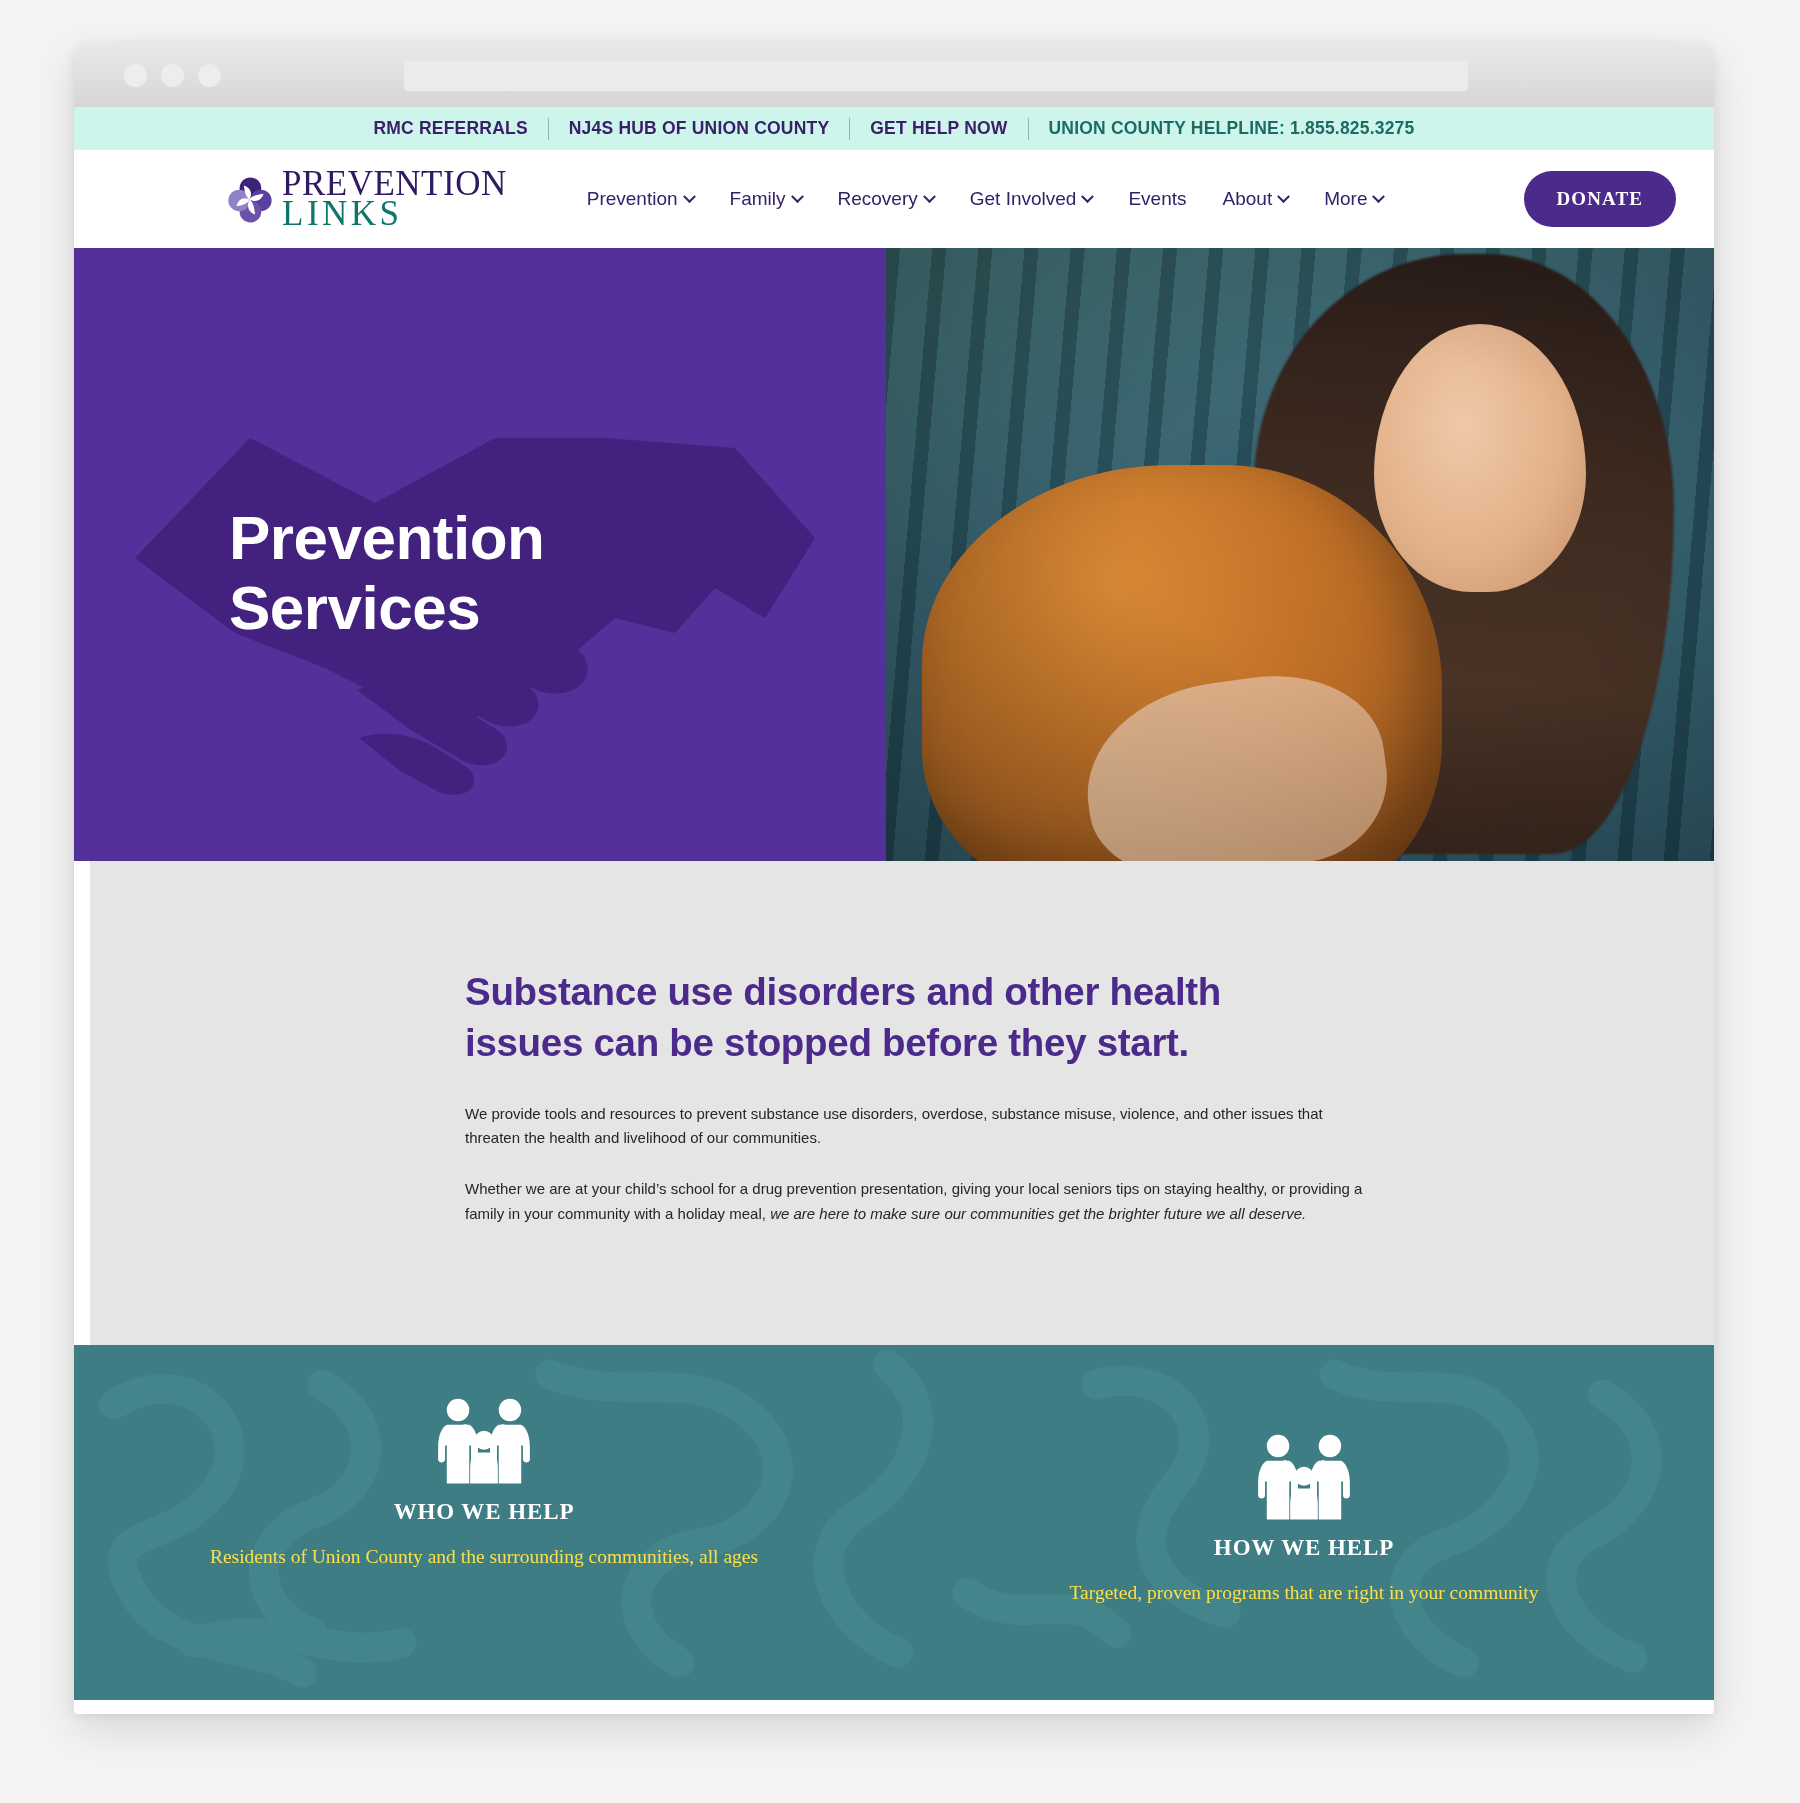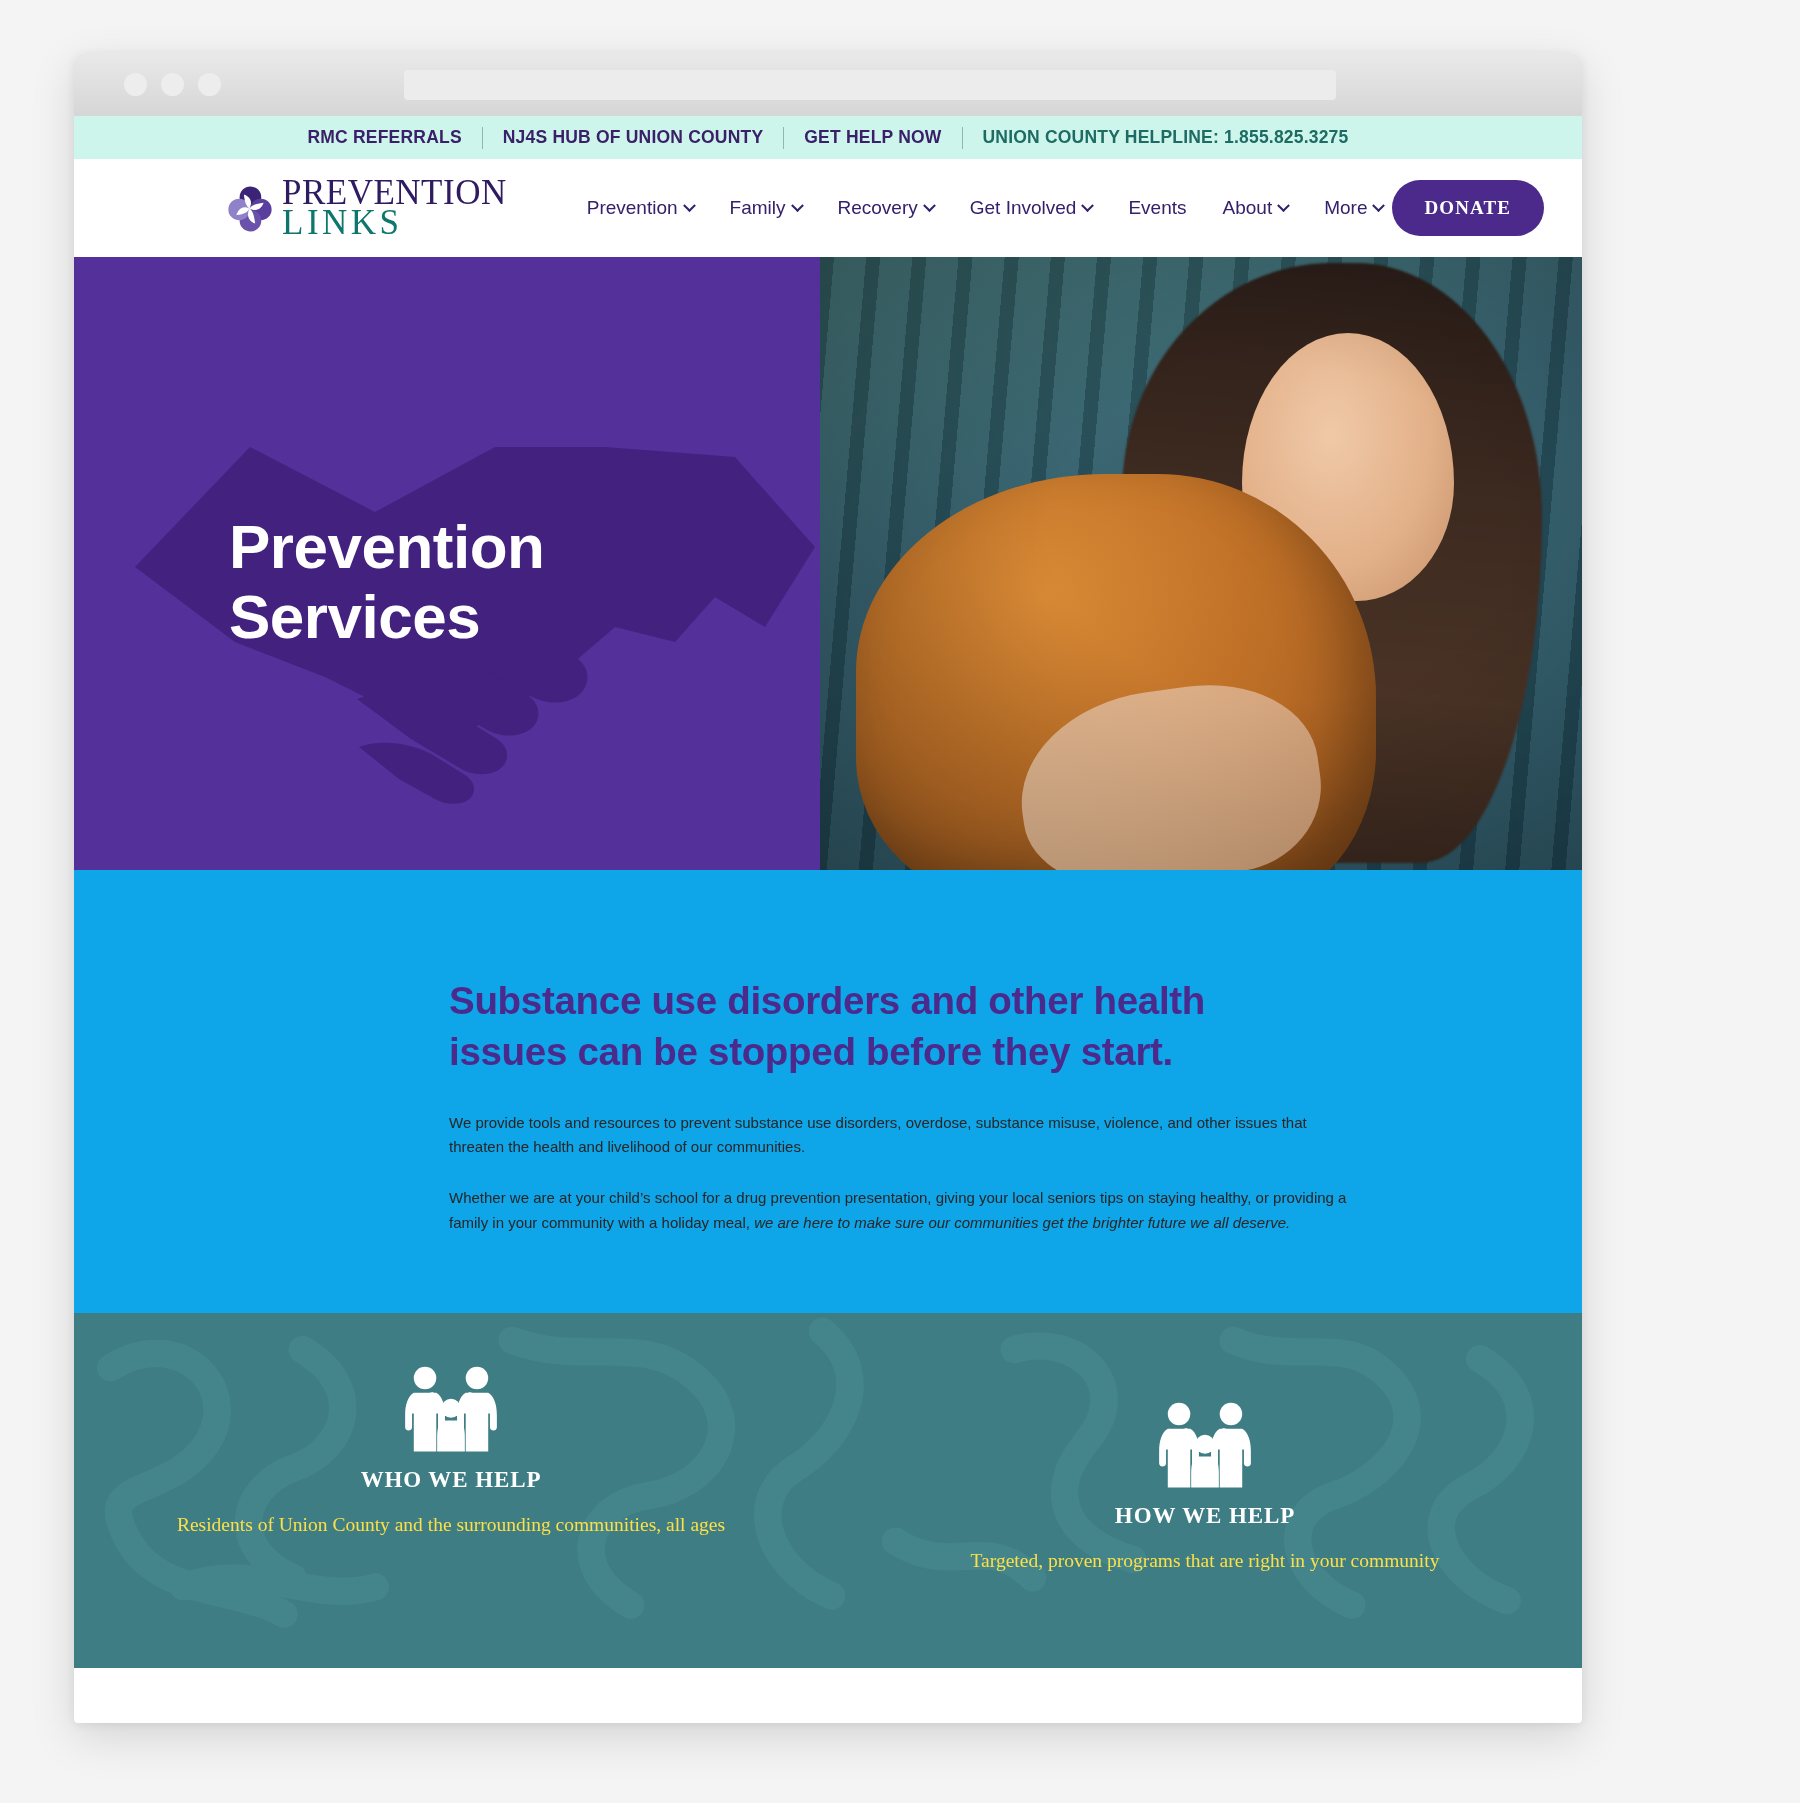--- a/index.html
+++ b/index.html
@@ -9,22 +9,22 @@
     height: 1803px;
     background: #f4f4f4;
     font-family: "Liberation Sans", sans-serif;
     overflow: hidden;
   }
 
   
   .browser-window {
     position: absolute;
     left: 74px;
-    top: 53px;
-    width: 1508px;
+    top: 44px;
+    width: 1640px;
     height: 1670px;
     background: #ffffff;
     border-radius: 10px 10px 4px 4px;
     box-shadow: 0 14px 46px rgba(0,0,0,0.13), 0 2px 10px rgba(0,0,0,0.07);
     overflow: hidden;
   }
 
   .browser-chrome {
     height: 63px;
     background: linear-gradient(#e9e9e9, #d6d6d6);
@@ -206,22 +206,23 @@
     border-radius: 46% 40% 30% 36% / 54% 46% 44% 40%;
     transform: rotate(-8deg);
   }
   .photo-vignette {
     position: absolute; inset: 0;
     background: radial-gradient(ellipse at 60% 45%, rgba(0,0,0,0) 35%, rgba(0,0,0,0.28) 100%);
   }
 
   
   .intro {
-    background: #0ea5e9;
-    padding: 106px 0 51px 0;
+    background: #e5e5e5;
+    padding: 106px 0 92px 0;
+    margin-left: 16px;
   }
   .intro-inner { width: 900px; margin-left: 375px; }
   .intro-heading {
     color: #4b2a8c;
     font-size: 38.5px;
     font-weight: bold;
     line-height: 1.32;
     letter-spacing: -0.3px;
     margin-bottom: 33px;
   }

